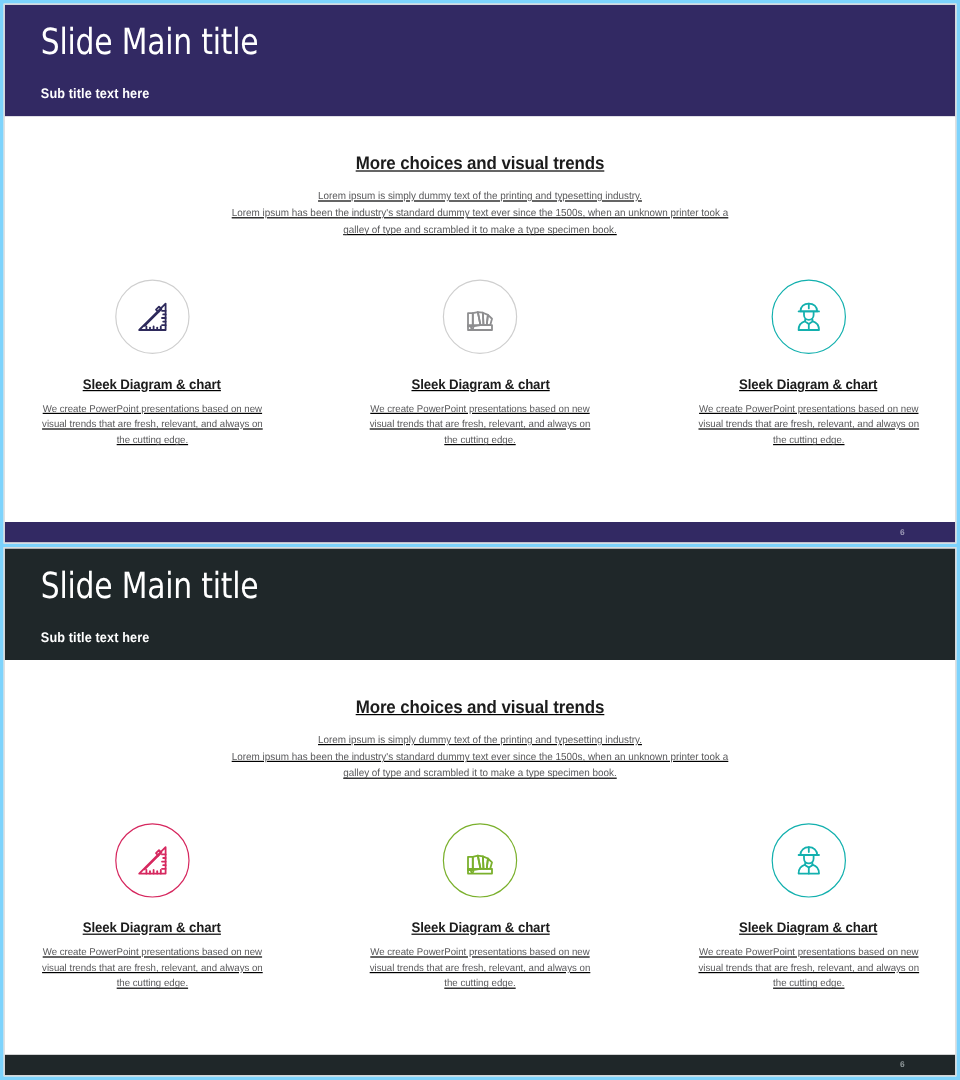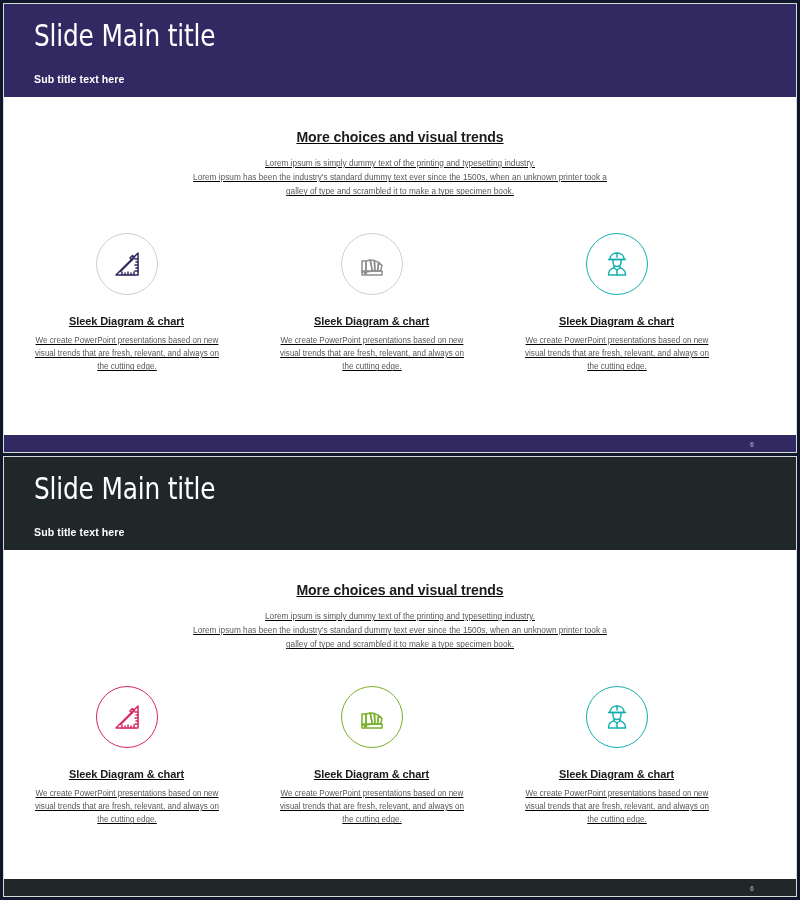--- a/index.html
+++ b/index.html
@@ -10,21 +10,21 @@
   body {
     width: 800px;
     height: 900px;
     font-family: "Liberation Sans", sans-serif;
     overflow: hidden;
   }
   .page {
     width: 800px;
     height: 900px;
     position: relative;
-    background: #0f172a;
+    background: #7dd3fc;
     box-sizing: border-box;
   }
 
   
   .slide {
     position: absolute;
     left: 3px;
     width: 794px;
     background: #ffffff;
     border: 1px solid #d8d8d8;
@@ -93,21 +93,21 @@
     line-height: 14.2px;
     margin: 11px auto 0 auto;
     width: 640px;
     transform: scaleX(0.96);
   }
   .section-para span { display: block; }
 
   
   .cols {
     display: flex;
-    justify-content: flex-start;
+    justify-content: space-between;
     margin-top: 34px;
   }
   .col {
     width: 245px;
     text-align: center;
     padding: 0 4px;
     box-sizing: border-box;
   }
   .icon-circle {
     width: 62px;

